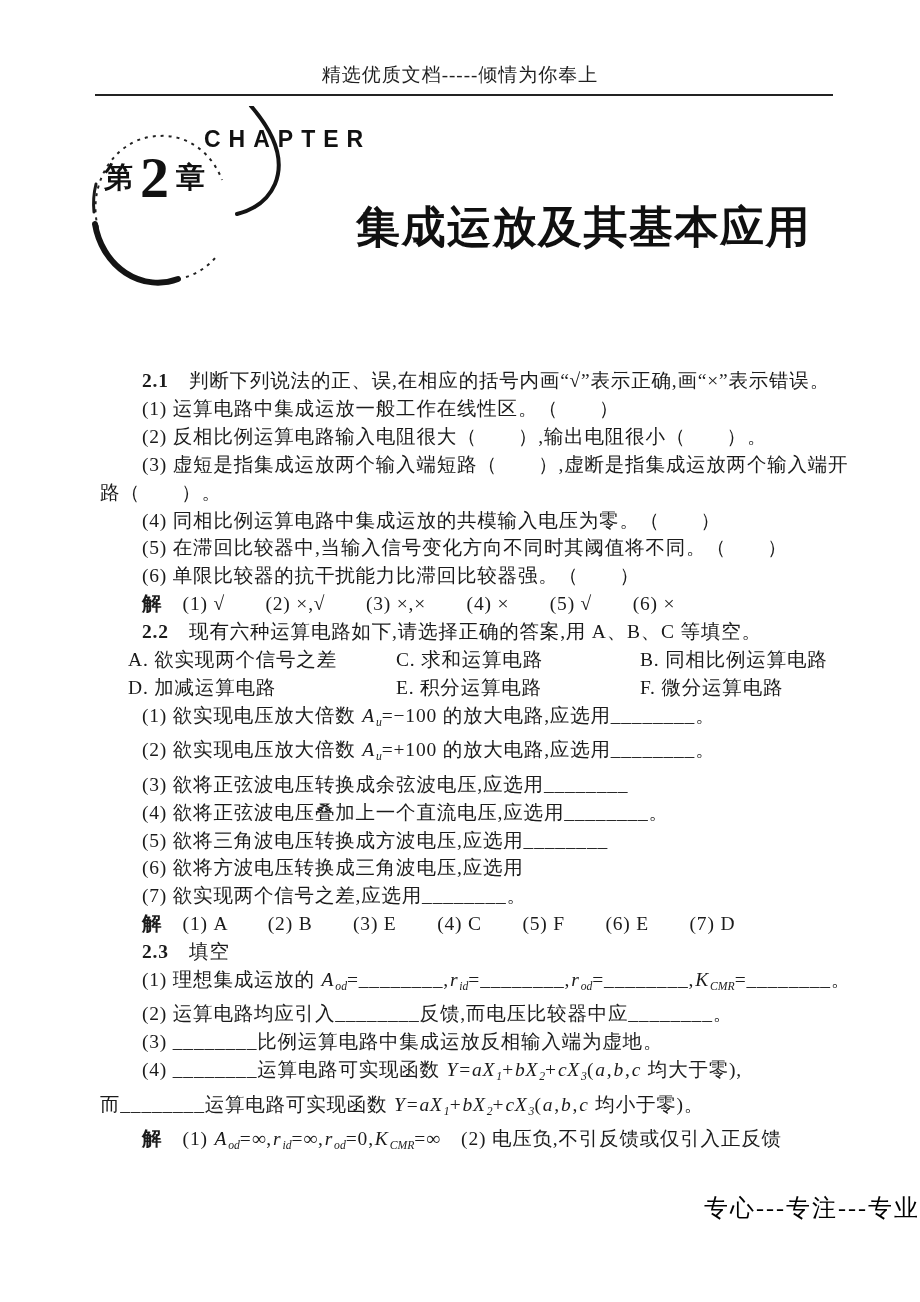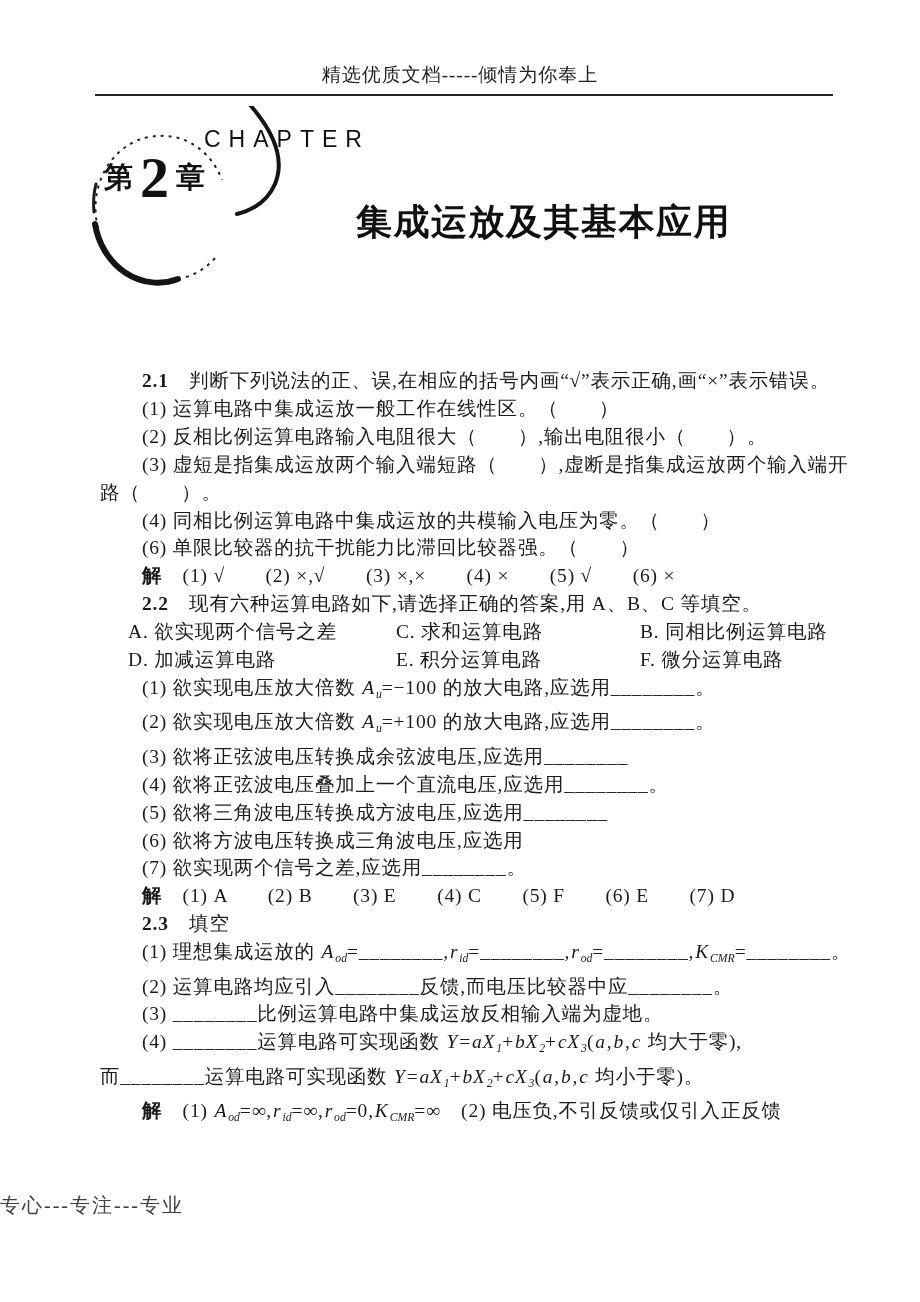--- a/index.html
+++ b/index.html
@@ -22,40 +22,40 @@
   }
   .hdr-rule {
     position:absolute; left:95px; top:94px;
     width:738px; height:2px; background:#232323;
   }
   
   .badge-svg { position:absolute; left:85px; top:106px; }
   .chapter-en {
     position:absolute; left:204px; top:126px;
     font-family:"Liberation Sans", sans-serif;
-    font-weight:400; font-size:23px; letter-spacing:8px;
+    font-weight:700; font-size:23px; letter-spacing:8px;
     color:#111;
   }
   .chapter-cn {
     position:absolute; left:104px; top:150px;
     display:flex; align-items:center; gap:7px;
     color:#111;
   }
   .chapter-cn .zi {
     font-family:"Liberation Sans", sans-serif;
     font-weight:700; font-size:29px;
   }
   .chapter-cn .num {
     font-family:"Liberation Serif", serif;
     font-weight:700; font-size:58px; line-height:0.95;
   }
   .chapter-title {
     position:absolute; left:356px; top:198px;
     font-family:"Liberation Sans", sans-serif;
-    font-weight:700; font-size:36px; letter-spacing:1.5px;
+    font-weight:700; font-size:44px; letter-spacing:1.5px;
     color:#101010; white-space:nowrap;
   }
   
   .body-text {
     position:absolute; left:100px; top:367px; width:740px;
     font-size:19.5px; line-height:27.9px; letter-spacing:0.8px;
     color:#1b1b1b;
   }
   .ln { white-space:nowrap; }
   .ln.indent { padding-left:42px; }
@@ -70,22 +70,22 @@
     font-style:italic; padding:0 1px;
   }
   .seg-s {
     font-family:"Liberation Serif", serif;
     font-style:italic; font-size:0.6em;
     vertical-align:-0.3em; letter-spacing:0;
   }
   
   .ftr-text {
     position:absolute; left:0; top:1192px; width:100%;
-    text-align:left; font-size:20px; letter-spacing:2px;
-    color:#404040;
+    text-align:right; font-size:24px; letter-spacing:2px;
+    color:#000000;
   }
 </style>
 </head>
 <body>
 
 <div class="page">
 
   <div class="hdr-text">精选优质文档-----倾情为你奉上</div>
   <div class="hdr-rule"></div>
 
@@ -112,20 +112,21 @@
 
   <h1 class="chapter-title">集成运放及其基本应用</h1>
 
   <main class="body-text">
       <p class="ln indent"><span class="seg-b">2.1</span><span class="seg-t">　判断下列说法的正、误,在相应的括号内画“√”表示正确,画“×”表示错误。</span></p>
       <p class="ln indent"><span class="seg-t">(1) 运算电路中集成运放一般工作在线性区。（　　）</span></p>
       <p class="ln indent"><span class="seg-t">(2) 反相比例运算电路输入电阻很大（　　）,输出电阻很小（　　）。</span></p>
       <p class="ln indent"><span class="seg-t">(3) 虚短是指集成运放两个输入端短路（　　）,虚断是指集成运放两个输入端开</span></p>
       <p class="ln flush"><span class="seg-t">路（　　）。</span></p>
       <p class="ln indent"><span class="seg-t">(4) 同相比例运算电路中集成运放的共模输入电压为零。（　　）</span></p>
+      <p class="ln indent"><span class="seg-t">(5) 在滞回比较器中,当输入信号变化方向不同时其阈值将不同。（　　）</span></p>
       <p class="ln indent"><span class="seg-t">(6) 单限比较器的抗干扰能力比滞回比较器强。（　　）</span></p>
       <p class="ln indent"><span class="seg-b">解</span><span class="seg-t">　(1) √　　(2) ×,√　　(3) ×,×　　(4) ×　　(5) √　　(6) ×</span></p>
       <p class="ln indent"><span class="seg-b">2.2</span><span class="seg-t">　现有六种运算电路如下,请选择正确的答案,用 A、B、C 等填空。</span></p>
       <p class="ln options">
         <span class="cell">A. 欲实现两个信号之差</span>
         <span class="cell">C. 求和运算电路</span>
         <span class="cell">B. 同相比例运算电路</span>
       </p>
       <p class="ln options">
         <span class="cell">D. 加减运算电路</span>

